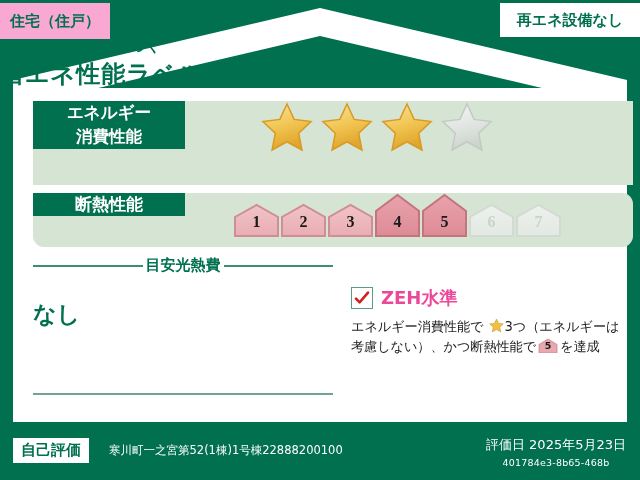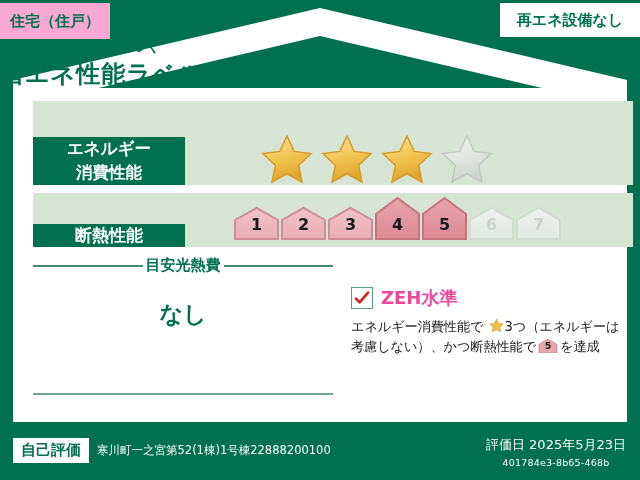--- a/index.html
+++ b/index.html
@@ -49,24 +49,24 @@
   
   .body-white{
     position:absolute;left:13px;top:88px;width:614px;height:334px;
     background:#ffffff;
   }
 
   
   .row{
     position:absolute;left:20px;width:600px;
     background:#d6e4d3;
-    display:flex;align-items:flex-end;
+    display:flex;align-items:flex-start;font-family:Liberation Serif, serif;
   }
   .row-energy{top:13px;height:84px;}
-  .row-insul {top:105px;height:54px;}
+  .row-insul {top:105px;height:54px;border-radius:11px;}
 
   .row-label{
     background:#00704f;color:#ffffff;
     display:flex;flex-direction:column;align-items:center;justify-content:center;
     font-weight:bold;
   }
   .row-energy .row-label{width:152px;font-size:16.5px;line-height:1.45;}
   .row-insul  .row-label{width:152px;font-size:17px;}
   .row-body{flex:1;display:flex;align-items:center;}
 
@@ -86,21 +86,21 @@
   .badge.off .num{color:#c9d3c9;}
 
   
   .cost-block{position:absolute;left:20px;top:168px;width:300px;}
   .cost-head{
     display:flex;align-items:center;gap:3px;
     color:#00704f;font-weight:bold;font-size:15px;white-space:nowrap;
   }
   .cost-head .ln{flex:1;height:2px;background:#3f8e74;}
   .cost-value{
-    margin-top:24px;text-align:center;color:#00704f;
+    margin-top:24px;text-align:left;color:#00704f;
     font-weight:bold;font-size:23px;
   }
   .cost-rule{
     position:absolute;left:20px;top:305px;width:300px;height:2px;background:#6fa490;
   }
 
   
   .zeh-block{position:absolute;left:338px;top:198px;width:272px;}
   .zeh-head{display:flex;align-items:center;gap:8px;}
   .zeh-check{
@@ -119,21 +119,21 @@
     position:relative;margin:0 2px;
   }
   .inline-badge svg{display:block;width:20px;height:15px;}
   .inline-badge em{
     position:absolute;left:0;right:0;bottom:0px;text-align:center;
     font-style:normal;font-weight:bold;font-size:9.5px;color:#1a1a1a;
   }
 
   
   .foot-left{
-    position:absolute;left:13px;top:438px;display:flex;align-items:center;gap:8px;
+    position:absolute;left:13px;top:438px;display:flex;align-items:center;gap:20px;
   }
   .foot-chip{
     background:#ffffff;color:#00704f;font-weight:bold;font-size:15px;
     padding:3px 8px;white-space:nowrap;
   }
   .foot-addr{color:#ffffff;font-size:11.5px;white-space:nowrap;}
   .foot-right{
     position:absolute;right:14px;top:436px;text-align:center;color:#ffffff;margin-left:16px;
   }
   .foot-date{font-size:13px;}

